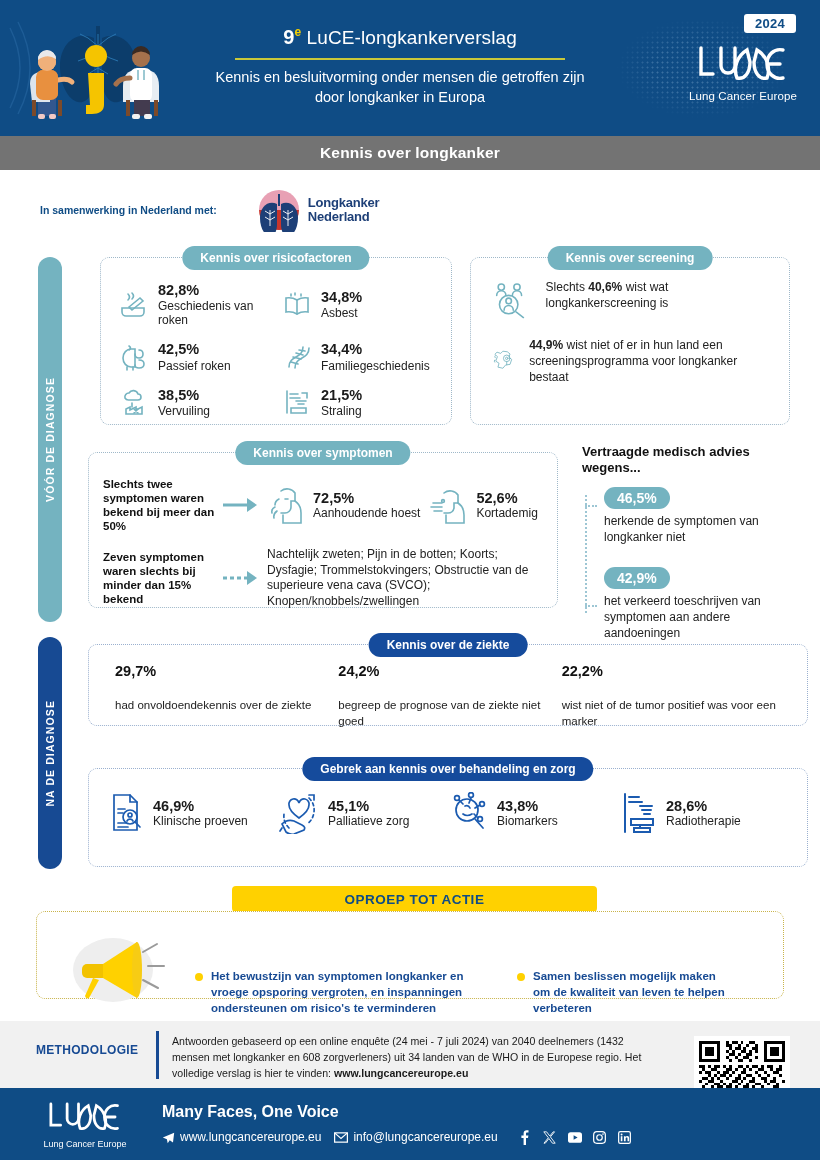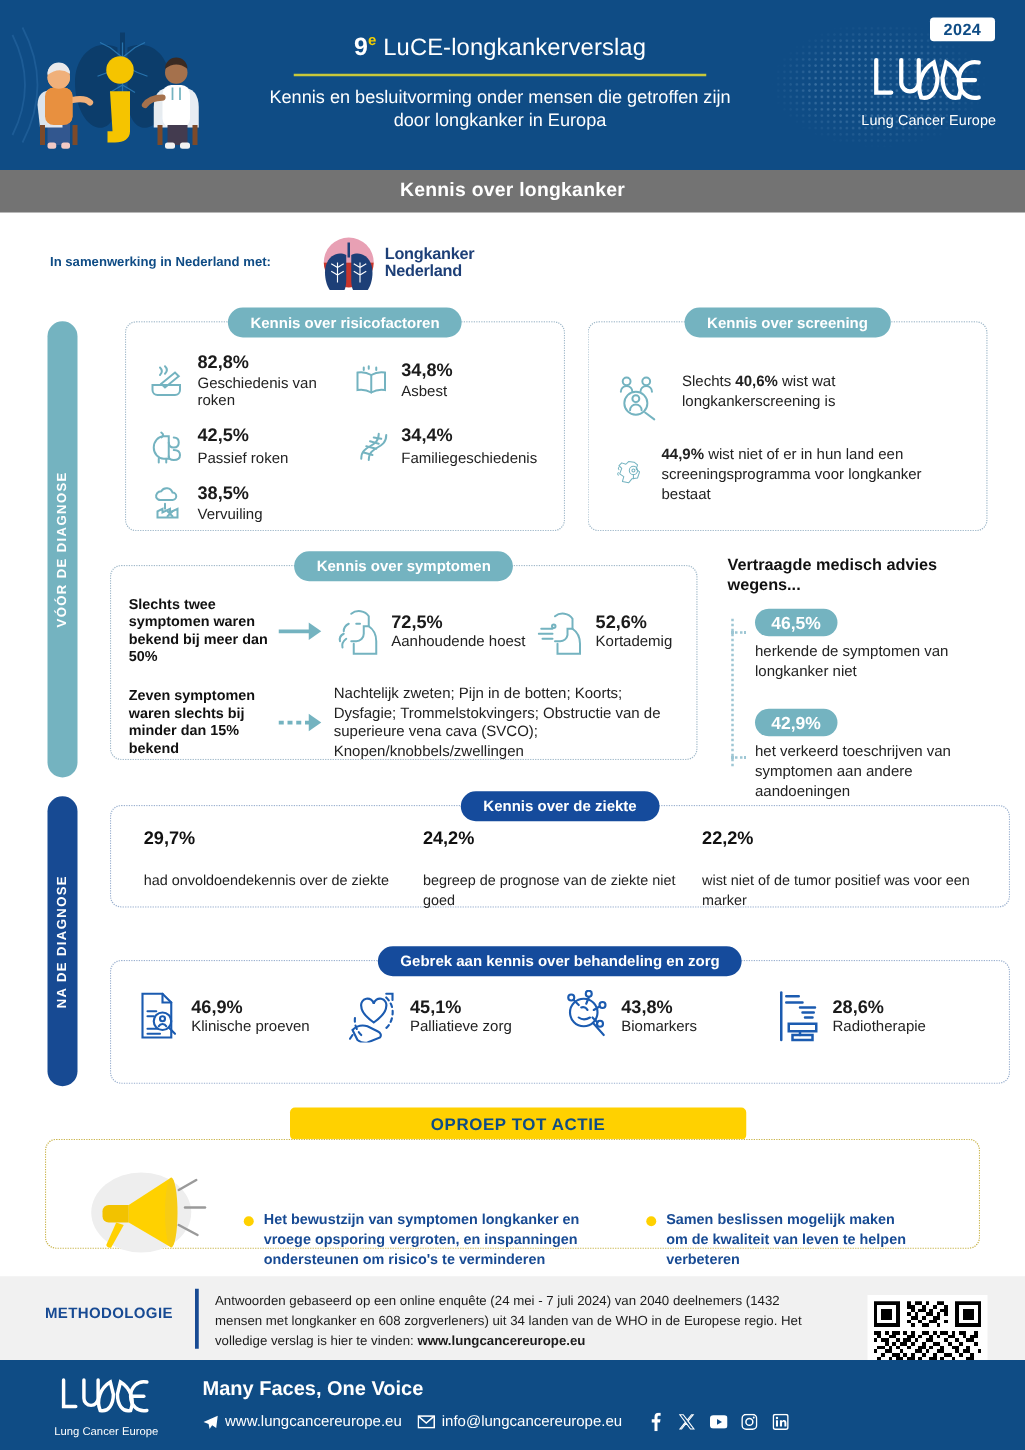--- a/index.html
+++ b/index.html
@@ -88,21 +88,21 @@
   
   #card-risk { left:100px; top:257px; width:352px; height:168px; }
   .risk-grid { position:absolute; left:18px; top:24px; width:316px;
                display:grid; grid-template-columns:1fr 1fr; row-gap:14px; column-gap:10px; }
 
   
   #card-screen { left:470px; top:257px; width:320px; height:168px; }
   .scr-row { display:flex; align-items:flex-start; gap:12px; }
   .scr-txt { font-size:12px; line-height:1.32; color:#222; }
   .scr-txt b { font-weight:bold; }
-  .scr-list { position:absolute; left:22px; top:40px; width:282px; display:flex; flex-direction:column; gap:18px; }
+  .scr-list { position:absolute; left:22px; top:22px; width:282px; display:flex; flex-direction:column; gap:18px; }
 
   
   #card-symp { left:88px; top:452px; width:470px; height:156px; }
   .symp-row { display:flex; align-items:center; gap:6px; }
   .symp-left { width:112px; text-align:left; font-size:11.5px; font-weight:bold; line-height:1.22; color:#111; }
   .arrow { flex:0 0 auto; }
   .symp-stats { display:flex; align-items:center; gap:10px; }
   .symp-list { font-size:12px; line-height:1.3; color:#222; }
 
   
@@ -347,20 +347,35 @@
             <path d="M7 27 h16 v-7 l-6 3 v-3 l-6 3 v-3 l-4 2z"></path>
             <path d="M15 22 l4 4 M19 22 l-4 4"></path>
           </g>
         </svg>
         <div class="txt">
             <span class="pct">38,5%</span>
             <span class="lbl">Vervuiling</span>
           </div>
       </div>
 
+      <div class="stat">
+        <svg class="ic" width="30" height="30" viewBox="0 0 30 30">
+          <g stroke="#74b3c0" stroke-width="1.6" fill="none" stroke-linecap="round">
+            <path d="M5 4 v22"></path>
+            <path d="M8 7 h8 M8 11 h10"></path>
+            <path d="M14 14 h10 M16 17 h6"></path>
+            <path d="M9 21 h15 v5 H9z"></path>
+            <path d="M20 6 h5 v5"></path>
+          </g>
+        </svg>
+        <div class="txt">
+            <span class="pct">21,5%</span>
+            <span class="lbl">Straling</span>
+          </div>
+      </div>
 
     </div>
   </div>
 
   <div class="card" id="card-screen">
     <div class="chip teal">Kennis over screening</div>
     <div class="scr-list">
 
       <div class="scr-row">
         <svg width="44" height="40" viewBox="0 0 44 40">

